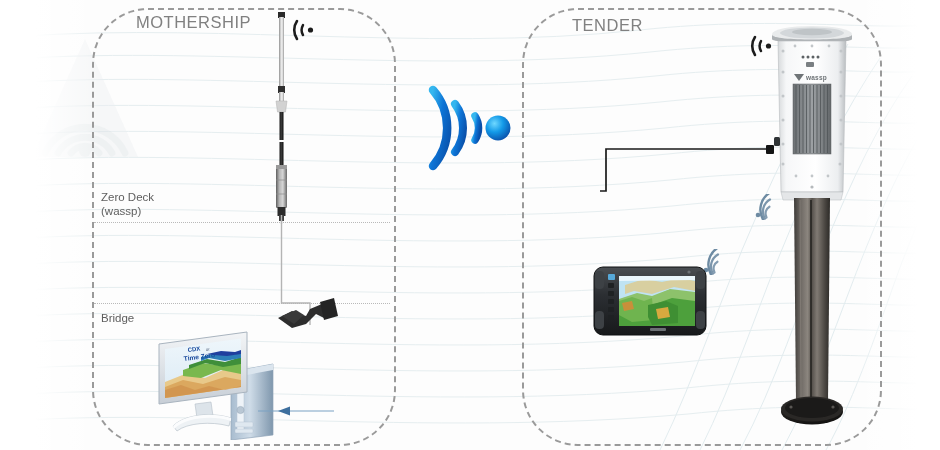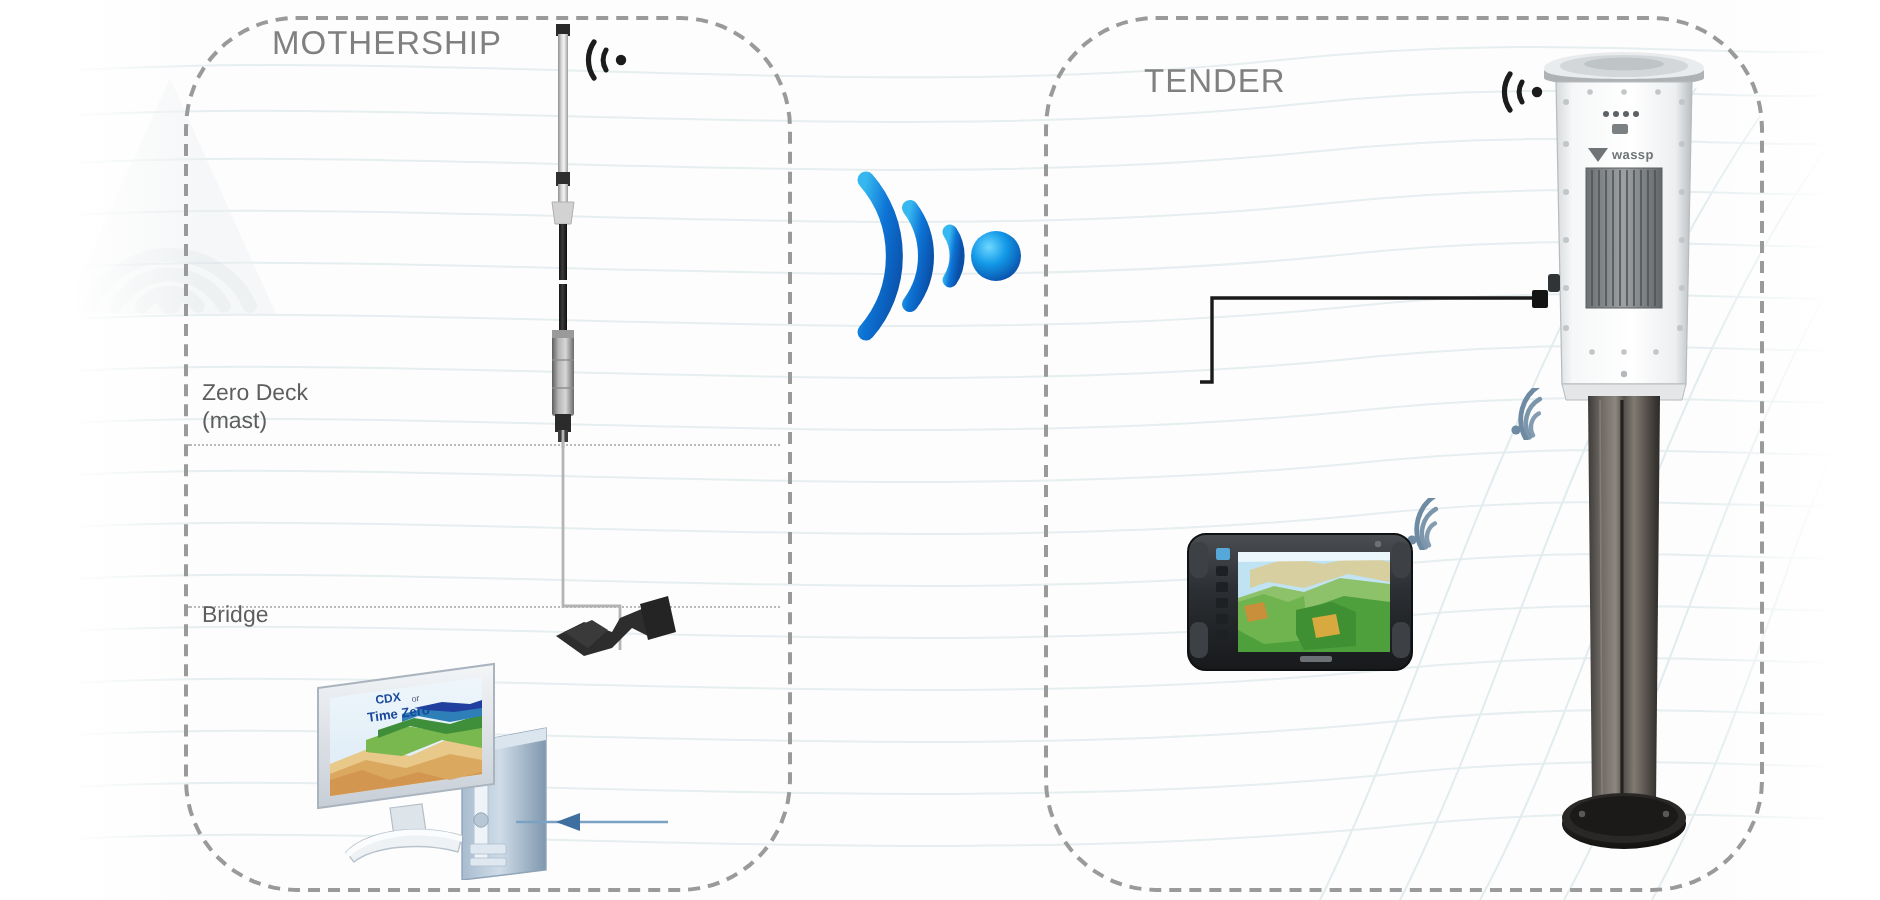--- a/index.html
+++ b/index.html
@@ -15,29 +15,29 @@
   .bg-fade-right{position:absolute;right:0;top:0;width:90px;height:450px;
     background:linear-gradient(to left,#ffffff 25%,rgba(255,255,255,0));z-index:1;pointer-events:none;}
   .watermark{position:absolute;left:10px;top:35px;width:150px;height:140px;z-index:1;opacity:.5;pointer-events:none;}
 
   
   .region{position:absolute;border:2px dashed #9a9a9a;border-radius:56px;z-index:2;background:transparent;}
   #region-mothership{left:92px;top:8px;width:300px;height:434px;}
   #region-tender{left:522px;top:8px;width:356px;height:434px;}
   .region-title{position:absolute;z-index:6;color:#808080;font-size:16.5px;letter-spacing:.5px;white-space:nowrap;}
   #title-mothership{left:136px;top:13px;}
-  #title-tender{left:572px;top:32px;}
+  #title-tender{left:572px;top:16px;}
 
   
   .deck-line{position:absolute;z-index:4;border-top:1px dotted #b9b9b9;}
   #deckline-abovedeck{left:94px;top:222px;width:296px;}
   #deckline-bridge{left:94px;top:303px;width:296px;}
   .deck-label{position:absolute;z-index:6;color:#5e5e5e;font-size:11.5px;line-height:13.5px;white-space:nowrap;}
   #label-abovedeck{left:101px;top:191px;}
-  #label-bridge{left:101px;top:302px;}
+  #label-bridge{left:101px;top:312px;}
 
   
   .layer{position:absolute;z-index:5;}
 
   
   #mast-antenna{left:262px;top:12px;width:40px;height:212px;}
   
   #mast-cable{left:255px;top:215px;width:100px;height:110px;}
   
   #mast-connector{left:276px;top:296px;width:66px;height:44px;}
@@ -117,21 +117,21 @@
 <div class="region" id="region-tender"></div>
 
 <div class="region-title" id="title-mothership">MOTHERSHIP</div>
 <div class="region-title" id="title-tender">TENDER</div>
 
 <div class="deck-line" id="deckline-abovedeck"></div>
 <div class="deck-line" id="deckline-bridge"></div>
 
 <div class="deck-label" id="label-abovedeck">
   <div>Zero Deck</div>
-  <div>(mast)</div>
+  <div>(wassp)</div>
 </div>
 <div class="deck-label" id="label-bridge">
   <div>Bridge</div>
 </div>
 
 <svg class="layer" id="mast-antenna" viewBox="0 0 40 212">
   <defs>
     <linearGradient id="gradWhip" x1="0" y1="0" x2="1" y2="0">
       <stop offset="0%" stop-color="#8f8f8f"></stop>
         <stop offset="35%" stop-color="#d8d8d8"></stop>

